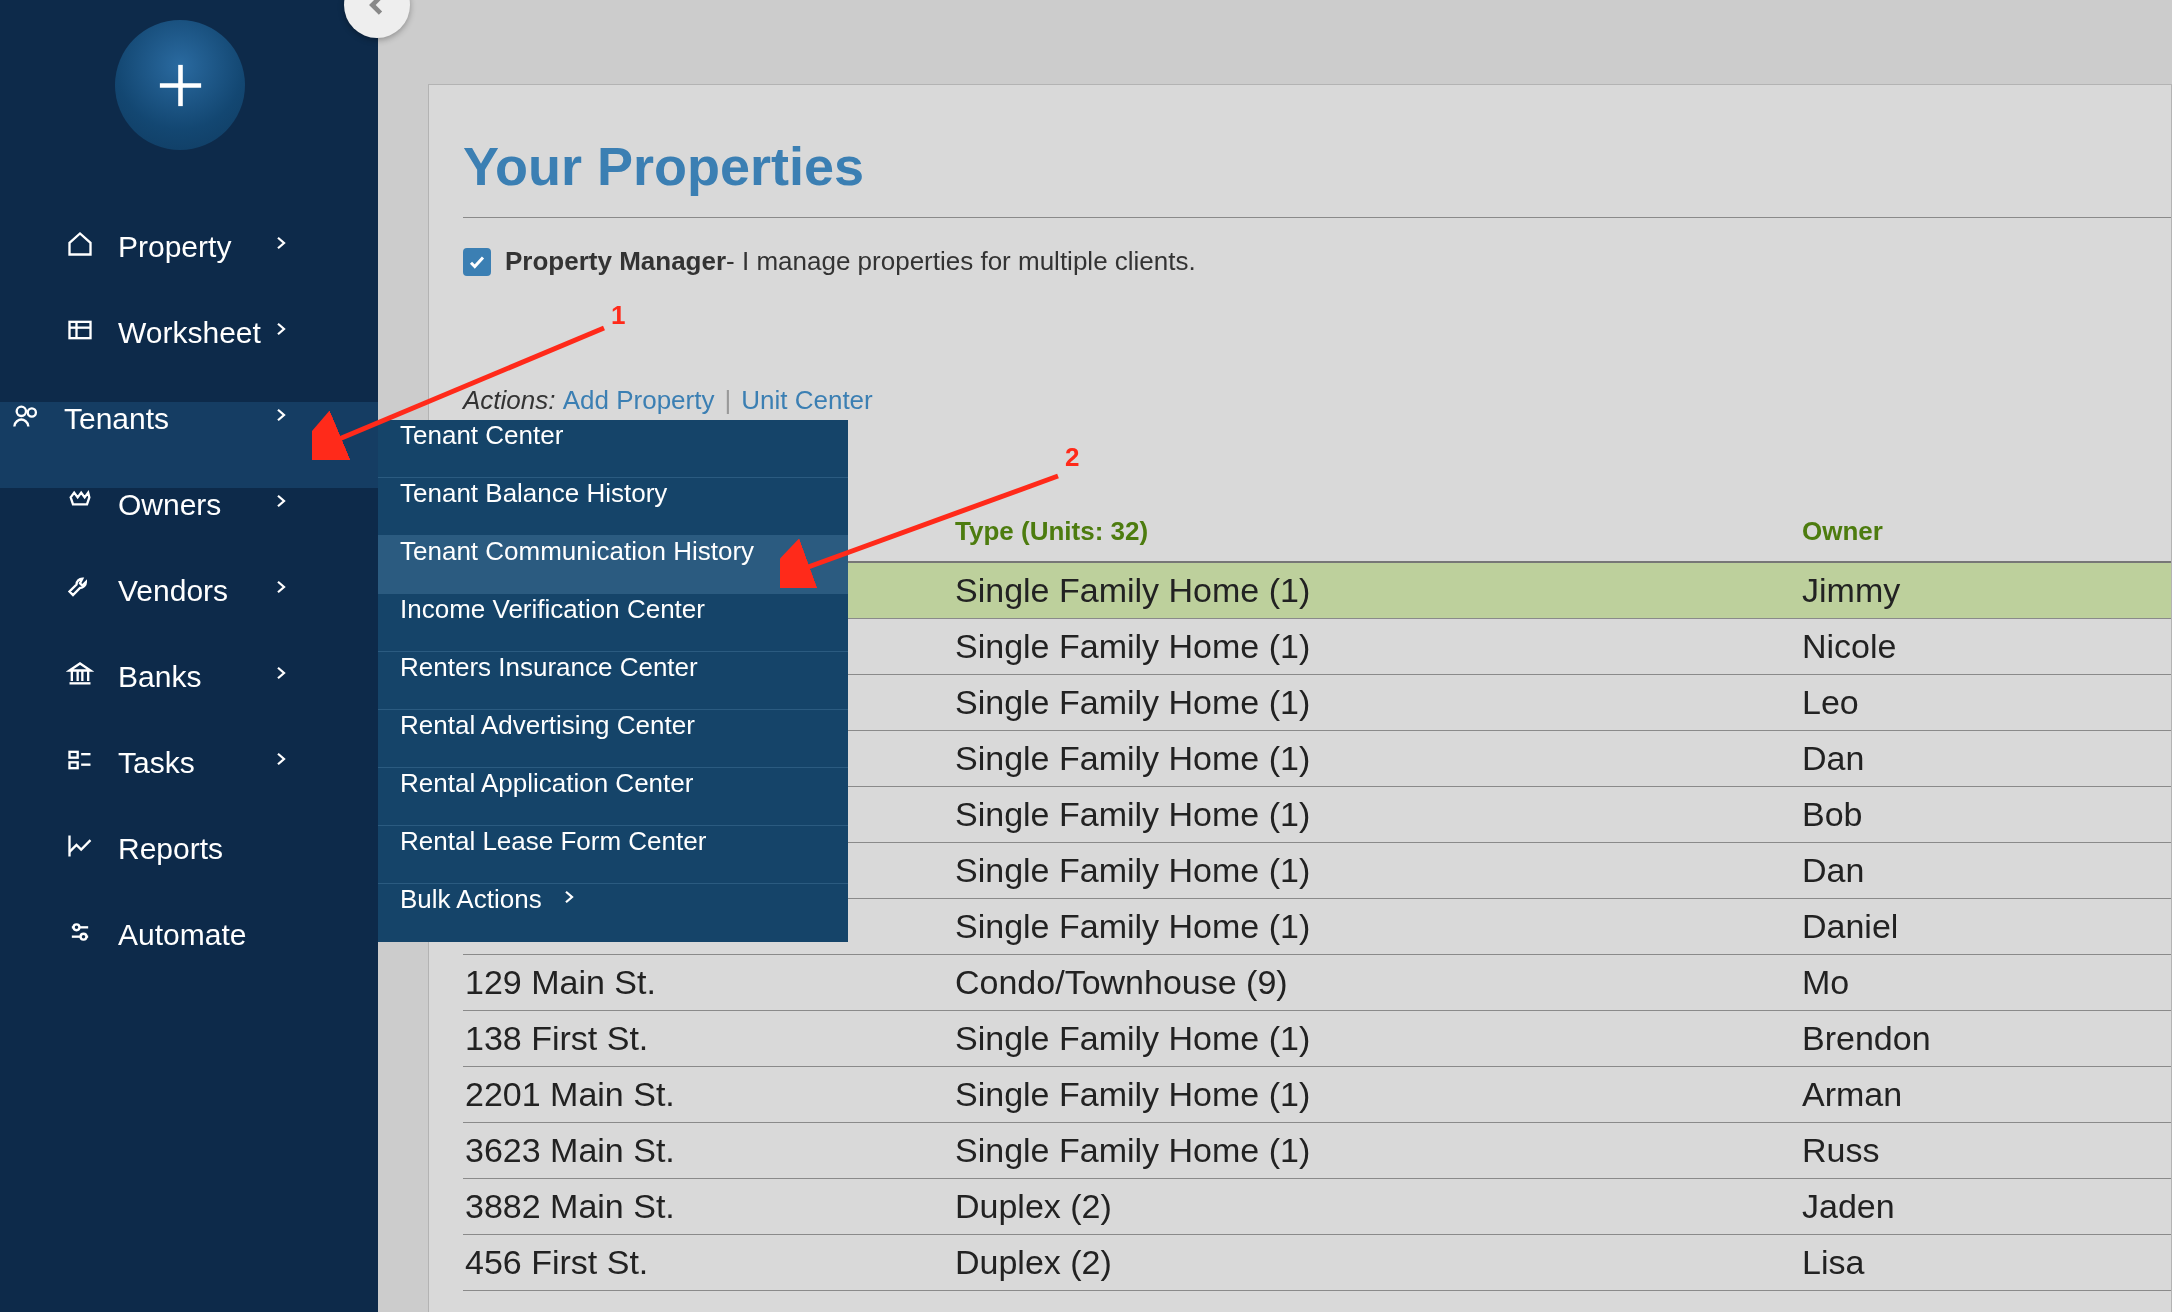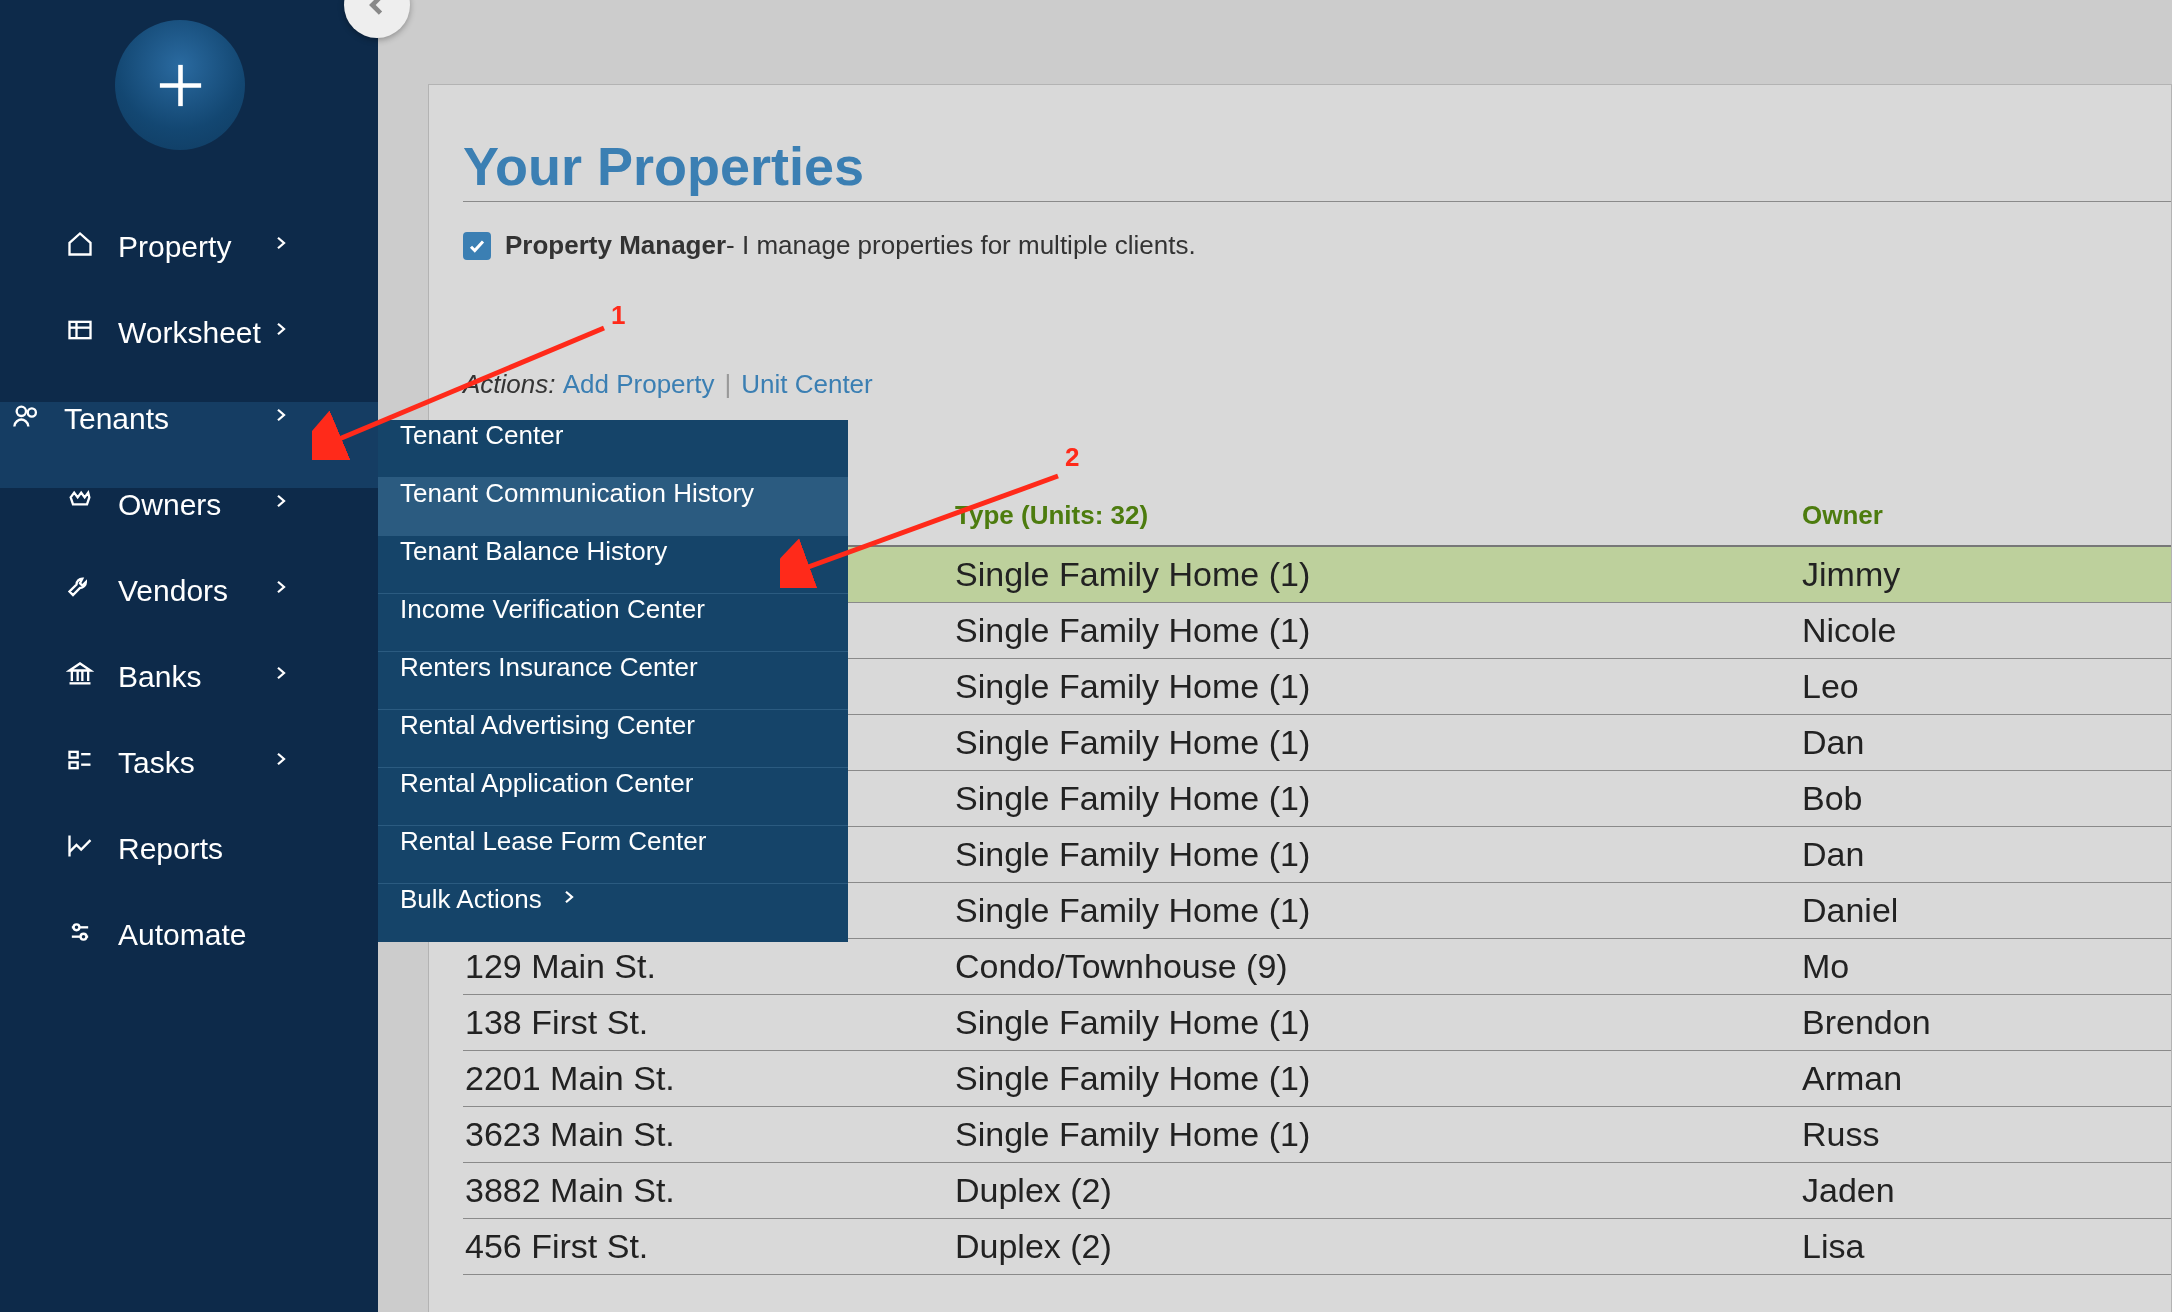--- a/index.html
+++ b/index.html
@@ -116,21 +116,21 @@
     background:#d9d9d9;
     border:1px solid #b3b3b3;
     padding:50px 0 40px 34px;
     min-height:1190px;
   }
   .page-title {
     font-size:54px;
     font-weight:700;
     color:#3b7fb3;
     border-bottom:1px solid #8a8a8a;
-    padding-bottom:4px;
+    padding-bottom:20px;
     margin-right:0;
   }
   .checkbox-row {
     margin-top:28px;
     display:flex;
     align-items:center;
     font-size:26px;
     color:#333;
   }
   .checkbox {
@@ -338,25 +338,25 @@
 <div class="collapse-btn">
   <svg viewBox="0 0 24 24" width="28" height="28">
     <polyline points="15 5 8 12 15 19"></polyline>
   </svg>
 </div>
 
 <div class="submenu" id="submenu-container">
     <div class="submenu-item">
       <span>Tenant Center</span>
     </div>
+    <div class="submenu-item">
+      <span>Tenant Balance History</span>
+    </div>
     <div class="submenu-item highlight">
       <span>Tenant Communication History</span>
-    </div>
-    <div class="submenu-item">
-      <span>Tenant Balance History</span>
     </div>
     <div class="submenu-item">
       <span>Income Verification Center</span>
     </div>
     <div class="submenu-item">
       <span>Renters Insurance Center</span>
     </div>
     <div class="submenu-item">
       <span>Rental Advertising Center</span>
     </div>

